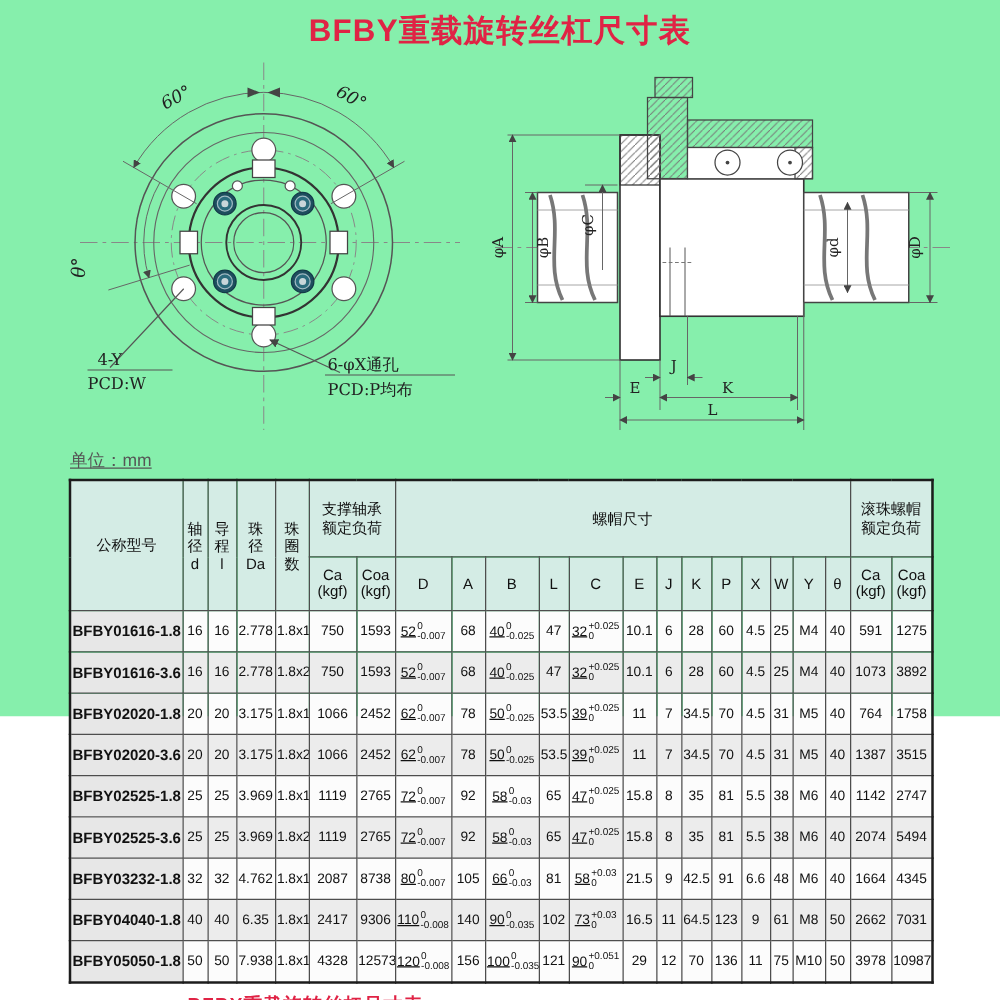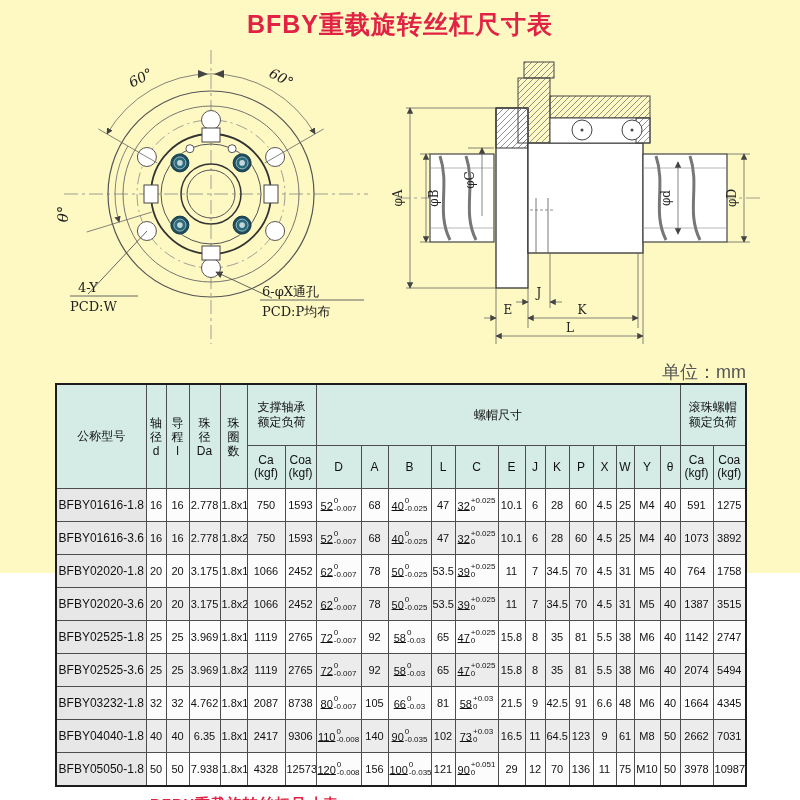--- a/index.html
+++ b/index.html
@@ -1,36 +1,36 @@
 <!DOCTYPE html>
 <html><head>
 <meta charset="utf-8">
 <style>
   html,body{margin:0;padding:0;background:#fff;width:800px;height:800px;overflow:hidden;
     font-family:"Liberation Sans",sans-serif;}
-  #stage{position:relative;width:800px;height:573px;background:#fef9c3;}
+  #stage{position:relative;width:800px;height:573px;background:#86efac;}
   .title{position:absolute;top:8px;left:0;width:800px;text-align:center;
     font-size:25px;font-weight:bold;color:#e02345;letter-spacing:1px;}
-  .unit{position:absolute;top:360px;left:56px;width:690px;text-align:right;
-    font-size:18px;color:#555;}
+  .unit{position:absolute;top:360px;left:56px;width:690px;text-align:left;
+    font-size:14px;color:#555;text-decoration:underline;}
   svg text{font-family:"DejaVu Serif",serif;fill:#222;}
   
   .tblwrap{position:absolute;top:383px;left:55px;}
   table{border-collapse:collapse;table-layout:fixed;width:692px;
     border:2px solid #1c1c1c;}
   th,td{border:1px solid #4d4d4d;text-align:center;vertical-align:middle;
     padding:0 1px;overflow:hidden;}
   th{background:#d4ece5;font-weight:normal;color:#111;font-size:12px;
     white-space:pre-line;line-height:15px;}
   th.vert{line-height:14px;font-size:12px;}
   thead tr.r1 th{height:60px;}
   thead tr.r2 th{height:42px;line-height:13px;}
   tbody td{font-size:11px;color:#111;height:32px;background:#fcfcfc;white-space:nowrap;}
   tbody tr.even td{background:#ececec;}
-  td.model-cell{background:#e7e7e7 !important;font-size:12px;text-align:center;}
+  td.model-cell{background:#e7e7e7 !important;font-size:12px;text-align:center;font-weight:bold;}
   .tb{vertical-align:middle;text-decoration:underline;}
   .ts{display:inline-flex;flex-direction:column;align-items:flex-start;
     font-size:8px;line-height:8.5px;vertical-align:middle;margin-left:1px;}
   .cutoff{position:absolute;top:792px;left:150px;width:500px;height:8px;overflow:hidden;}
   .cutoff span{position:relative;top:3px;font-size:15px;font-weight:bold;color:#e02345;
     letter-spacing:1px;}
 </style>
 </head>
 <body>
 

